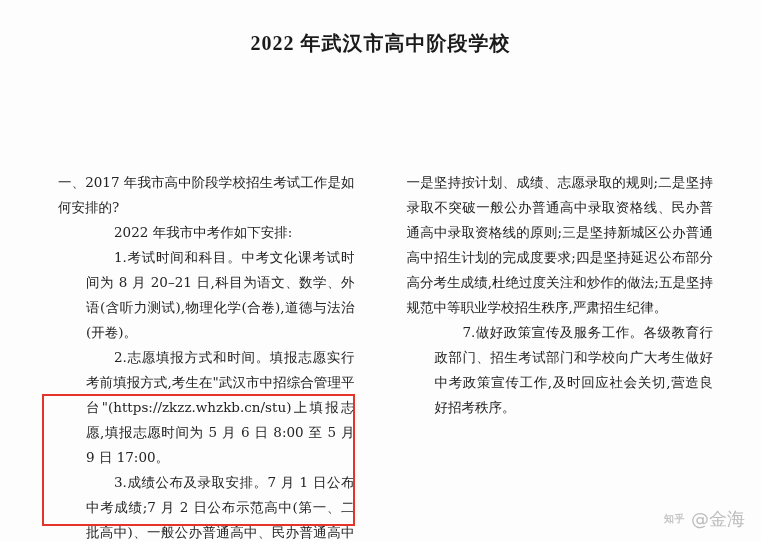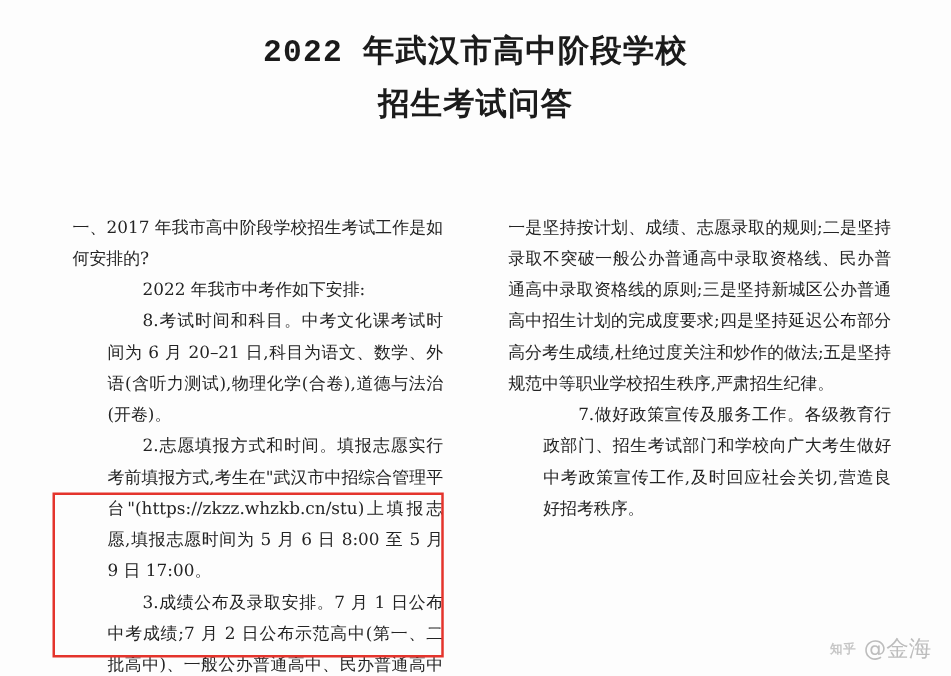--- a/index.html
+++ b/index.html
@@ -17,23 +17,23 @@
   .page {
     position: absolute;
     inset: 0;
     background: #fdfdfd;
   }
   .title-block {
     padding-top: 22px;
     text-align: center;
   }
   .title-line {
-    font-family: Liberation Mono, monospace;
+    font-family: Liberation Serif, serif;
     font-weight: bold;
-    font-size: 25px;
+    font-size: 20px;
     line-height: 42px;
     color: #1b1b1b;
     letter-spacing: 1px;
   }
   .columns {
     position: absolute;
     top: 170px;
     left: 0;
     right: 0;
     display: flex;
@@ -99,29 +99,28 @@
     color: #bdbdbd;
   }
 </style>
 </head>
 <body>
 
 <div class="page">
 
   <div class="title-block">
     <div class="title-line">2022 年武汉市高中阶段学校</div>
-    <div class="title-line">招生考试问答</div>
   </div>
 
   <div class="columns">
 
     <div class="col left">
       <p>一、2017 年我市高中阶段学校招生考试工作是如何安排的?</p>
       <p class="indent">2022 年我市中考作如下安排:</p>
-      <p class="indent">8.考试时间和科目。中考文化课考试时间为 6 月 20–21 日,科目为语文、数学、外语(含听力测试),物理化学(合卷),道德与法治(开卷)。</p>
+      <p class="indent">1.考试时间和科目。中考文化课考试时间为 8 月 20–21 日,科目为语文、数学、外语(含听力测试),物理化学(合卷),道德与法治(开卷)。</p>
       <p class="indent">2.志愿填报方式和时间。填报志愿实行考前填报方式,考生在"武汉市中招综合管理平台"(https://zkzz.whzkb.cn/stu)上填报志愿,填报志愿时间为 5 月 6 日 8:00 至 5 月 9 日 17:00。</p>
       <p class="indent">3.成绩公布及录取安排。7 月 1 日公布中考成绩;7 月 2 日公布示范高中(第一、二批高中)、一般公办普通高中、民办普通高中和中职学校等 4 条录取资格线,划线原则及方式保持不变;7 月 3 日公布第一批省级示范高中学校录取分数线;7 月中旬各招生学校分 5 个批次进行远程网上录取。</p>
     </div>
 
     <div class="col right">
       <p>一是坚持按计划、成绩、志愿录取的规则;二是坚持录取不突破一般公办普通高中录取资格线、民办普通高中录取资格线的原则;三是坚持新城区公办普通高中招生计划的完成度要求;四是坚持延迟公布部分高分考生成绩,杜绝过度关注和炒作的做法;五是坚持规范中等职业学校招生秩序,严肃招生纪律。</p>
       <p class="indent">7.做好政策宣传及服务工作。各级教育行政部门、招生考试部门和学校向广大考生做好中考政策宣传工作,及时回应社会关切,营造良好招考秩序。</p>
     </div>
 
   </div>

